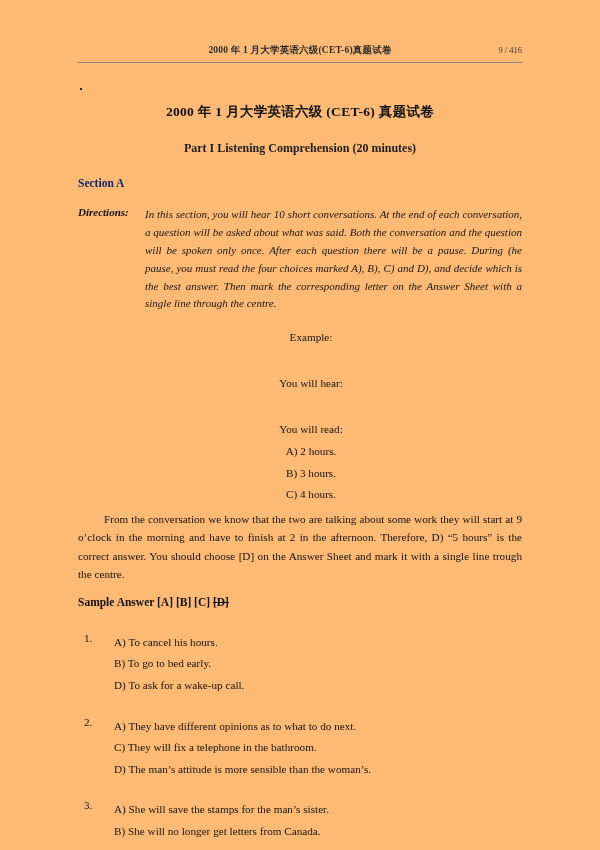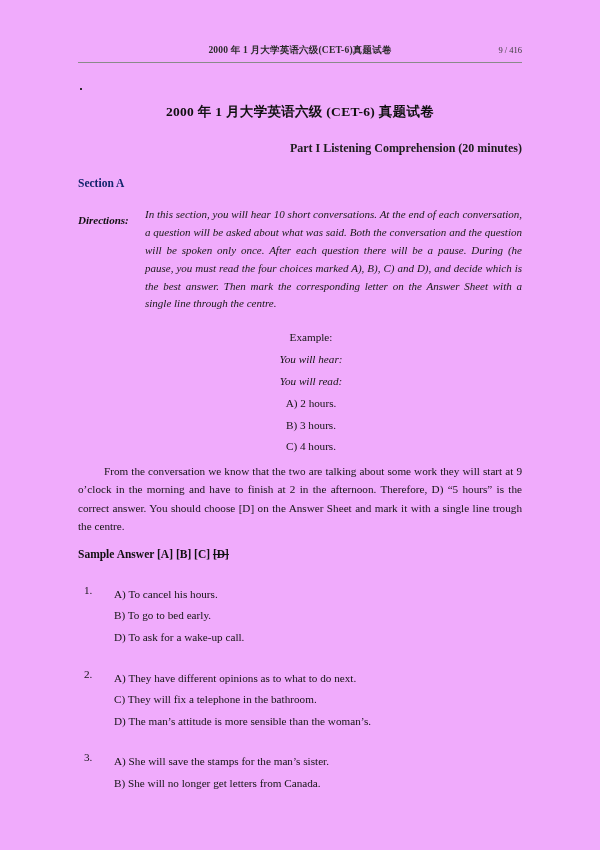--- a/index.html
+++ b/index.html
@@ -14,21 +14,21 @@
     font-family: "Liberation Serif", "DejaVu Serif", serif;
     color: #141414;
     overflow: hidden;
   }
 
   .page {
     position: absolute;
     left: 0; top: 0;
     width: 600px;
     height: 850px;
-    background: #f0abfc;
+    background: #fdba74;
   }
 
   
   .header {
     position: absolute;
     left: 78px;
     top: 44px;
     width: 444px;
     height: 20px;
   }
@@ -84,21 +84,21 @@
   .doc-title {
     text-align: center;
     font-size: 13.5px;
     font-weight: bold;
     color: #111;
     letter-spacing: 0.3px;
     margin: 0 0 21px 0;
     line-height: 1.2;
   }
   .part-title {
-    text-align: right;
+    text-align: center;
     font-size: 12px;
     font-weight: bold;
     color: #1d1d1d;
     margin: 0 0 21px 0;
     line-height: 1.2;
   }
 
   .section-label {
     font-size: 11.5px;
     font-weight: bold;
@@ -109,21 +109,21 @@
 
   
   .directions {
     position: relative;
     margin: 0 0 14px 0;
     padding-left: 67px;
   }
   .directions-label {
     position: absolute;
     left: 0;
-    top: 8px;
+    top: 0;
     font-size: 11px;
     font-weight: bold;
     font-style: italic;
     color: #111;
     white-space: nowrap;
   }
   .directions-body {
     font-size: 11px;
     font-style: italic;
     line-height: 1.62;
@@ -136,21 +136,21 @@
     padding-left: 22px;
     margin: 0 0 4px 0;
     text-align: center;
   }
   .example-line {
     font-size: 11.2px;
     line-height: 1.95;
     color: #141414;
   }
   .example-line.ital {
-    font-style: italic;
+    margin-top: 24px;
   }
 
   
   .explanation {
     font-size: 11.2px;
     line-height: 1.62;
     text-align: justify;
     text-indent: 26px;
     margin: 4px 0 12px 0;
     color: #141414;

